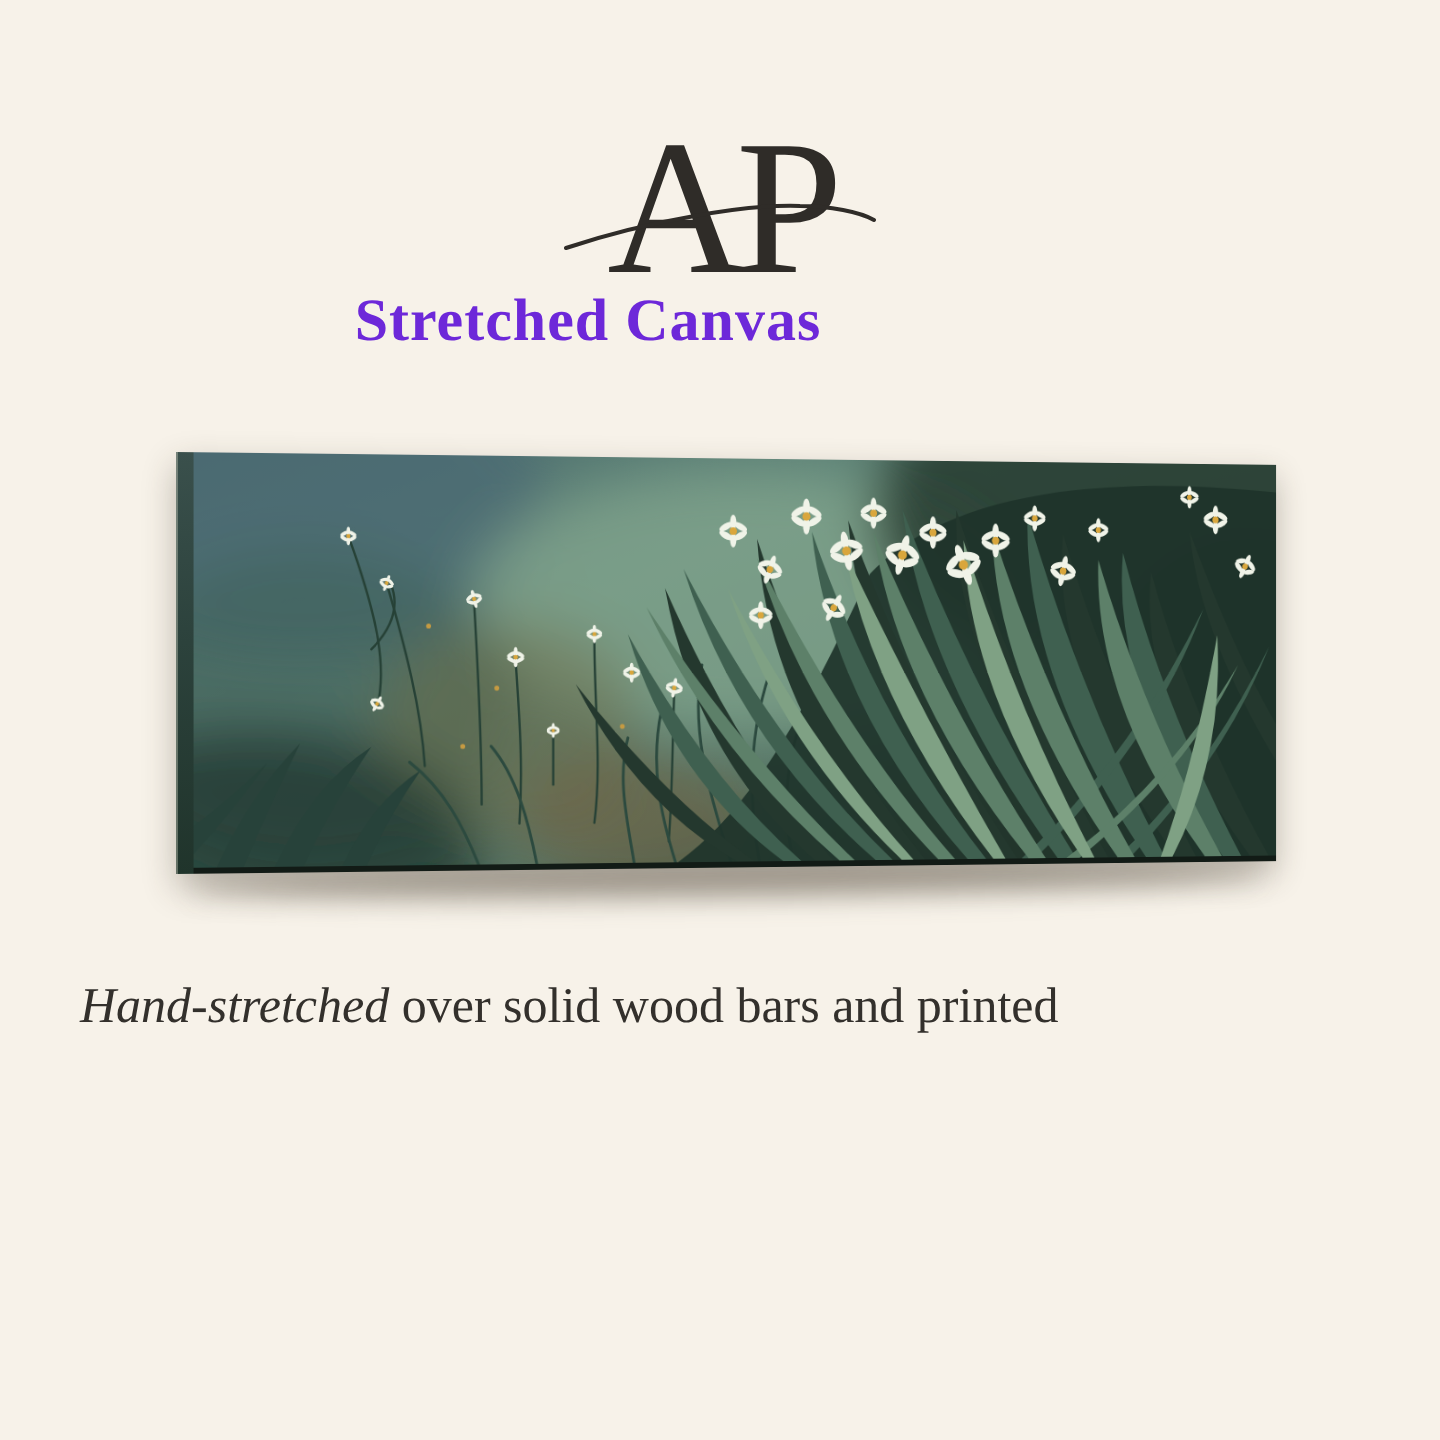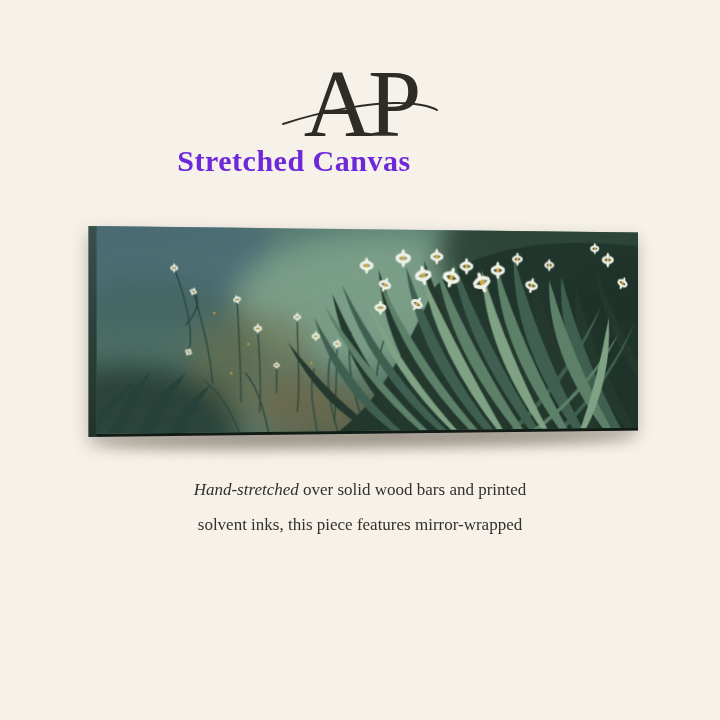--- a/index.html
+++ b/index.html
@@ -40,22 +40,22 @@
     border-left:1px solid rgba(230,225,210,0.35);
   }
   .canvas-bottom{
     position:absolute;left:9px;right:0;bottom:0;height:3px;
     background:#121b16;
   }
   .canvas-front{position:absolute;left:9px;right:0;top:0;bottom:3px;}
   .canvas-front svg{width:100%;height:100%;display:block;}
   
   .description{
-    position:absolute;left:40px;top:472px;width:640px;
-    text-align:center;font-size:17px;line-height:35px;color:#33302c;
+    position:absolute;left:40px;top:486px;width:640px;
+    text-align:left;font-size:25px;line-height:35px;color:#33302c;
   }
   .description .rich-line{display:block;white-space:nowrap;}
   .description em{font-style:italic;}
 </style>
 </head>
 <body>
 
 <div class="page">
 
   <div class="logo">
@@ -207,16 +207,15 @@
           <use href="#daisy" transform="translate(555,30) scale(0.9)"></use>
           <use href="#daisy" transform="translate(572,55) scale(0.8) rotate(25)"></use>
           <use href="#daisy" transform="translate(230,112) scale(0.6)"></use>
         </g>
       </svg>
     </div>
   </div>
 
   <div class="description">
       <span class="rich-line"><em>Hand-stretched</em><span> over solid wood bars and printed</span></span>
-      <span class="rich-line"><span>solvent inks, this piece features mirror-wrapped</span></span>
     </div>
 
 </div>
 
 </body></html>

